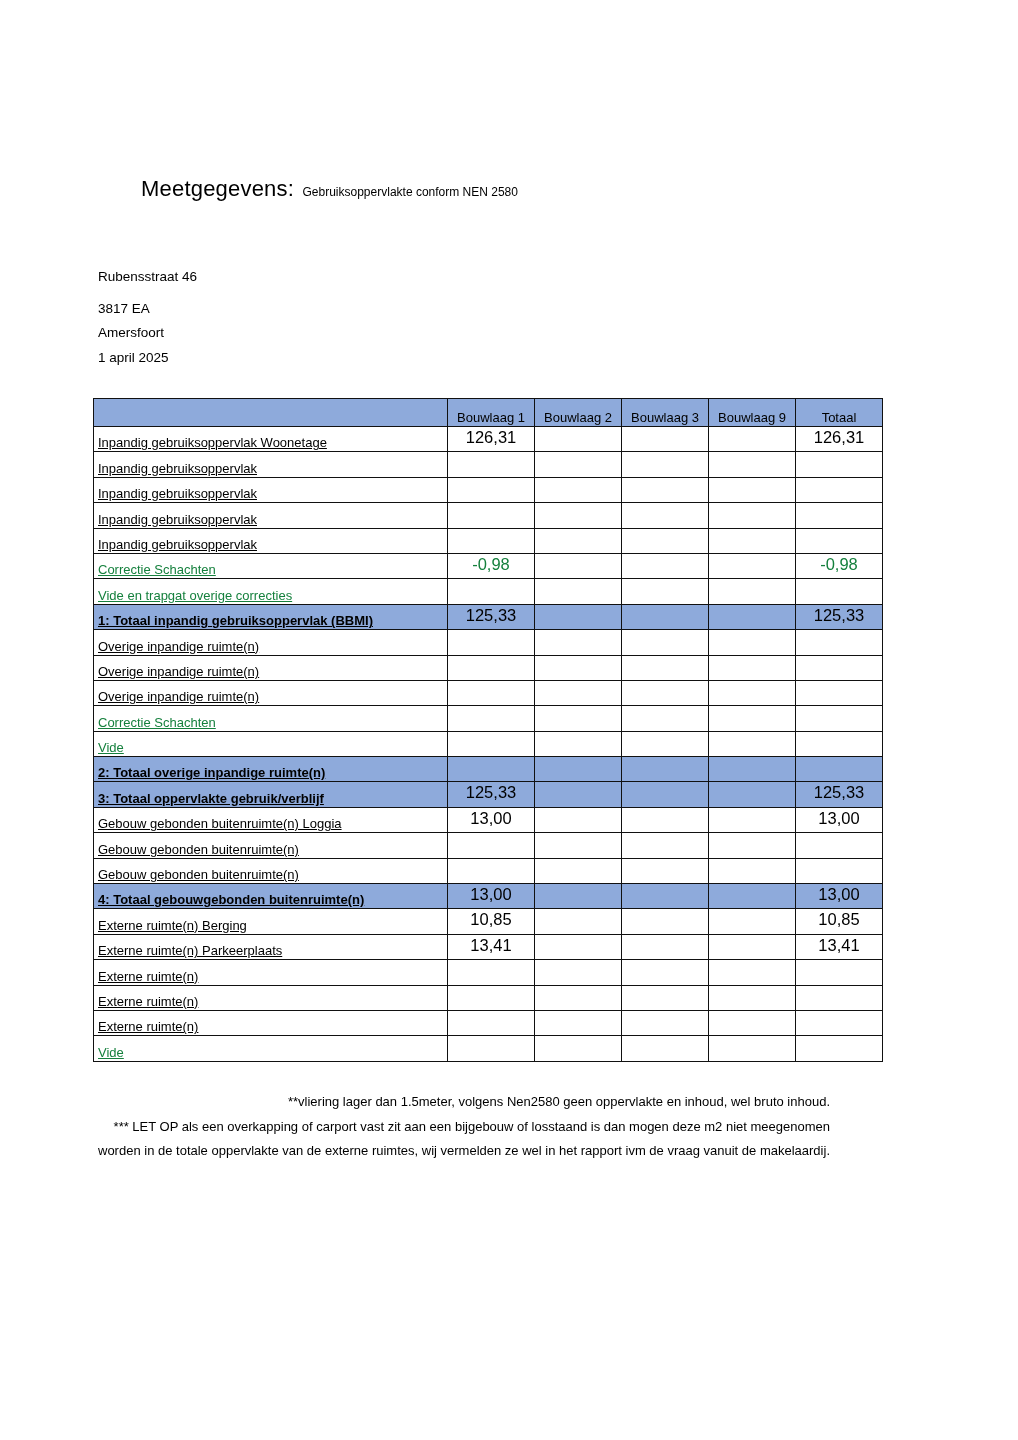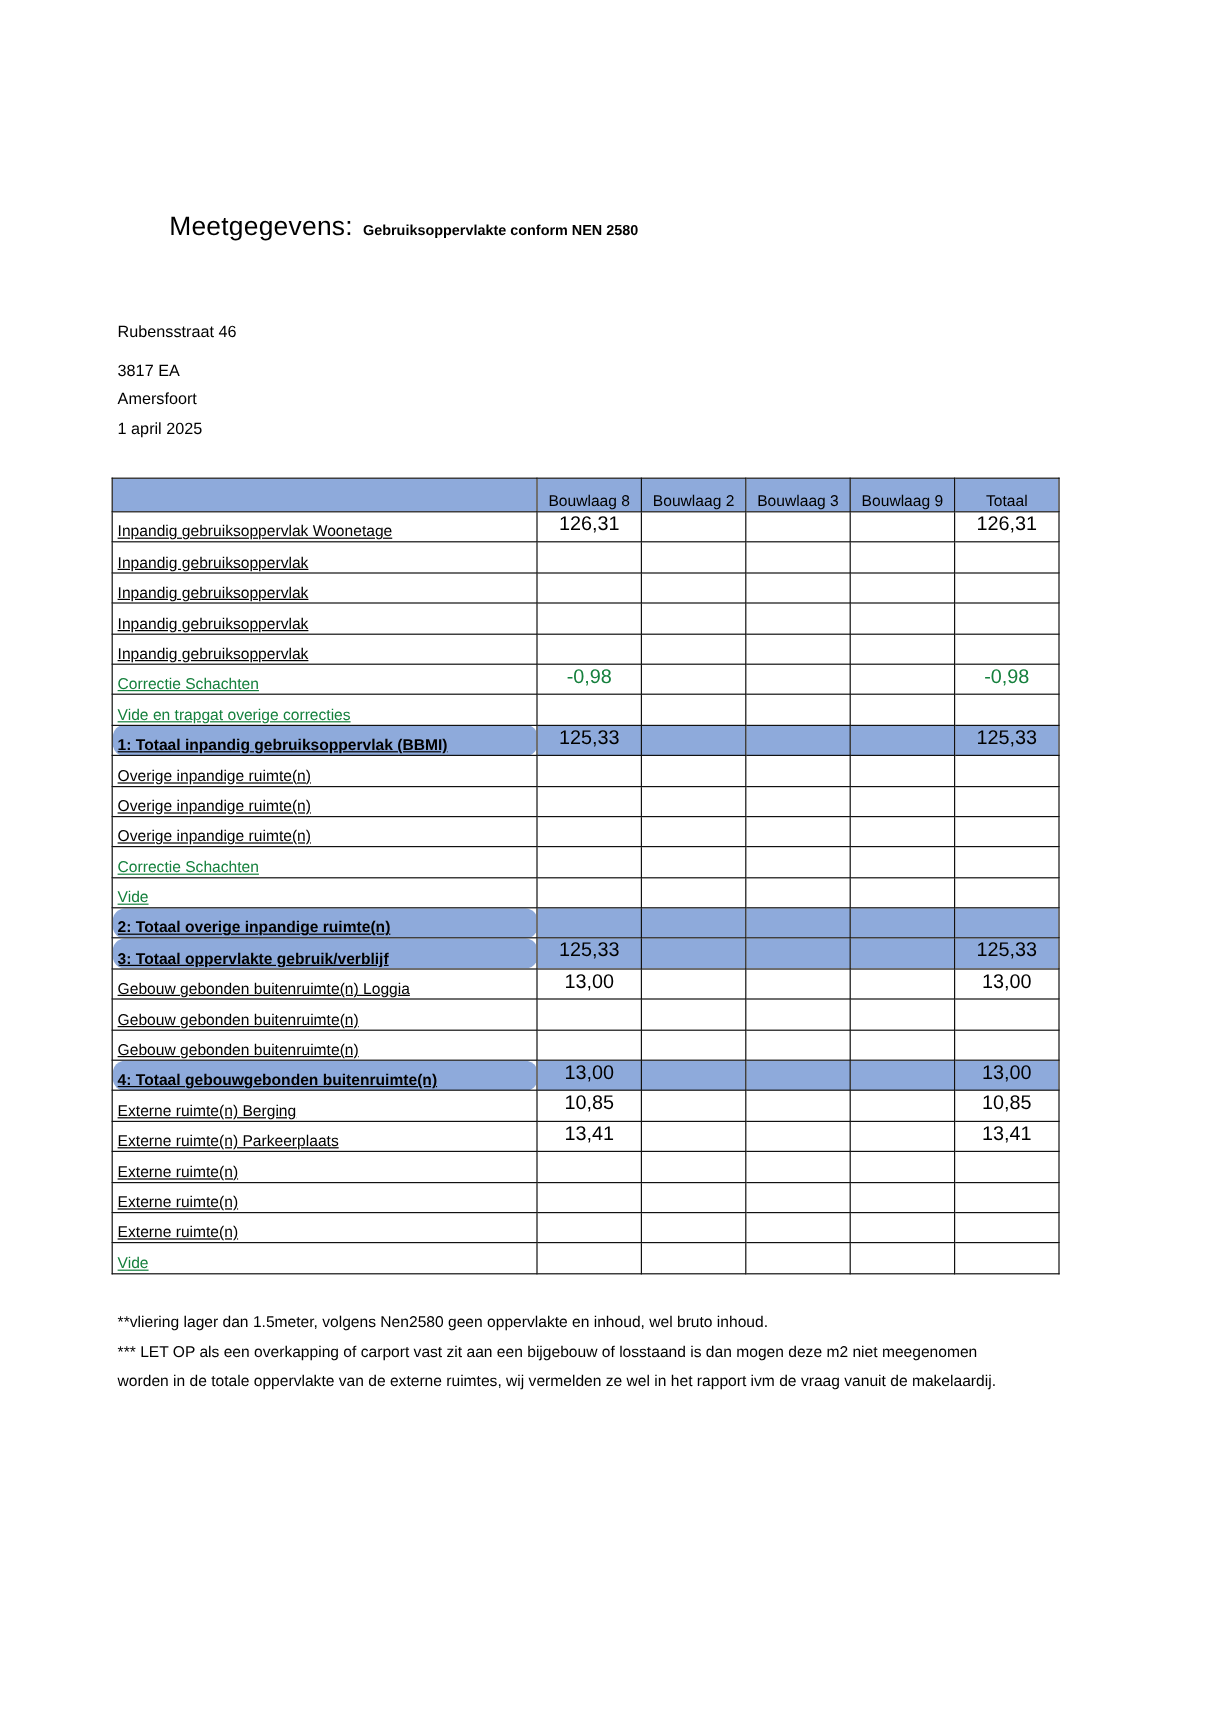--- a/index.html
+++ b/index.html
@@ -1,48 +1,48 @@
 <!DOCTYPE html>
 <html><head>
 <meta charset="utf-8">
 <style>
   html, body { margin: 0; padding: 0; background: #ffffff; }
   body { width: 1018px; height: 1440px; position: relative; font-family: "Liberation Sans", sans-serif; color: #000; overflow: hidden; }
   .title { position: absolute; left: 98px; top: 176px; white-space: nowrap; }
   .title .big { font-size: 22px; font-weight: normal; letter-spacing: 0.2px; margin-left: 43px; }
-  .title .small { font-size: 12px; margin-left: 4px; font-weight: bold; }
+  .title .small { font-size: 12px; margin-left: 4px; }
   .addr { position: absolute; left: 98px; font-size: 13.5px; white-space: nowrap; }
   table.grid { position: absolute; left: 93px; top: 398px; border-collapse: collapse; table-layout: fixed; }
   table.grid td { border: 1.6px solid #111; padding: 0; height: 23.4px; overflow: hidden; white-space: nowrap; }
   table.grid td.label { width: 349px; font-size: 13px; padding-left: 4px; vertical-align: bottom; padding-bottom: 1px; text-decoration: underline; }
   table.grid td.num { width: 86px; font-size: 16.5px; text-align: center; vertical-align: top; line-height: 20px; }
   table.grid tr.hdr td { height: 26px; background: #8eaadb; font-size: 13px; text-align: center; vertical-align: bottom; padding-bottom: 1px; }
   table.grid tr.total td { background: #8eaadb; }
-  table.grid tr.total td.label { font-weight: bold; border-radius: 10px; }
+  table.grid tr.total td.label { font-weight: bold; }
   table.grid tr.red td { color: #15803d; }
-  .notes { position: absolute; left: 98px; top: 1090px; font-size: 13px; line-height: 24.5px; white-space: nowrap; }
+  .notes { position: absolute; left: 98px; top: 1090px; font-size: 13px; line-height: 24.5px; white-space: nowrap; text-align: right; }
 </style>
 </head>
 <body>
 
 <div class="title">
   <span class="big">Meetgegevens:</span>
   <span class="small">Gebruiksoppervlakte conform NEN 2580</span>
 </div>
 
 <div class="addr" style="top:269px;">Rubensstraat 46</div>
 <div class="addr" style="top:301px;">3817 EA</div>
 <div class="addr" style="top:325px;">Amersfoort</div>
 <div class="addr" style="top:350px;">1 april 2025</div>
 
 <table class="grid" id="grid">
   <tbody id="grid-body">
     <tr class="hdr">
       <td class="label"></td>
-      <td class="num-h" style="width:86px;">Bouwlaag 8</td>
+      <td class="num-h" style="width:86px;">Bouwlaag 1</td>
       <td class="num-h" style="width:86px;">Bouwlaag 2</td>
       <td class="num-h" style="width:86px;">Bouwlaag 3</td>
       <td class="num-h" style="width:86px;">Bouwlaag 9</td>
       <td class="num-h" style="width:86px;">Totaal</td>
     </tr>
   <tr class="">
         <td class="label">Inpandig gebruiksoppervlak Woonetage</td>
         <td class="num">126,31</td>
         <td class="num"></td>
         <td class="num"></td>

